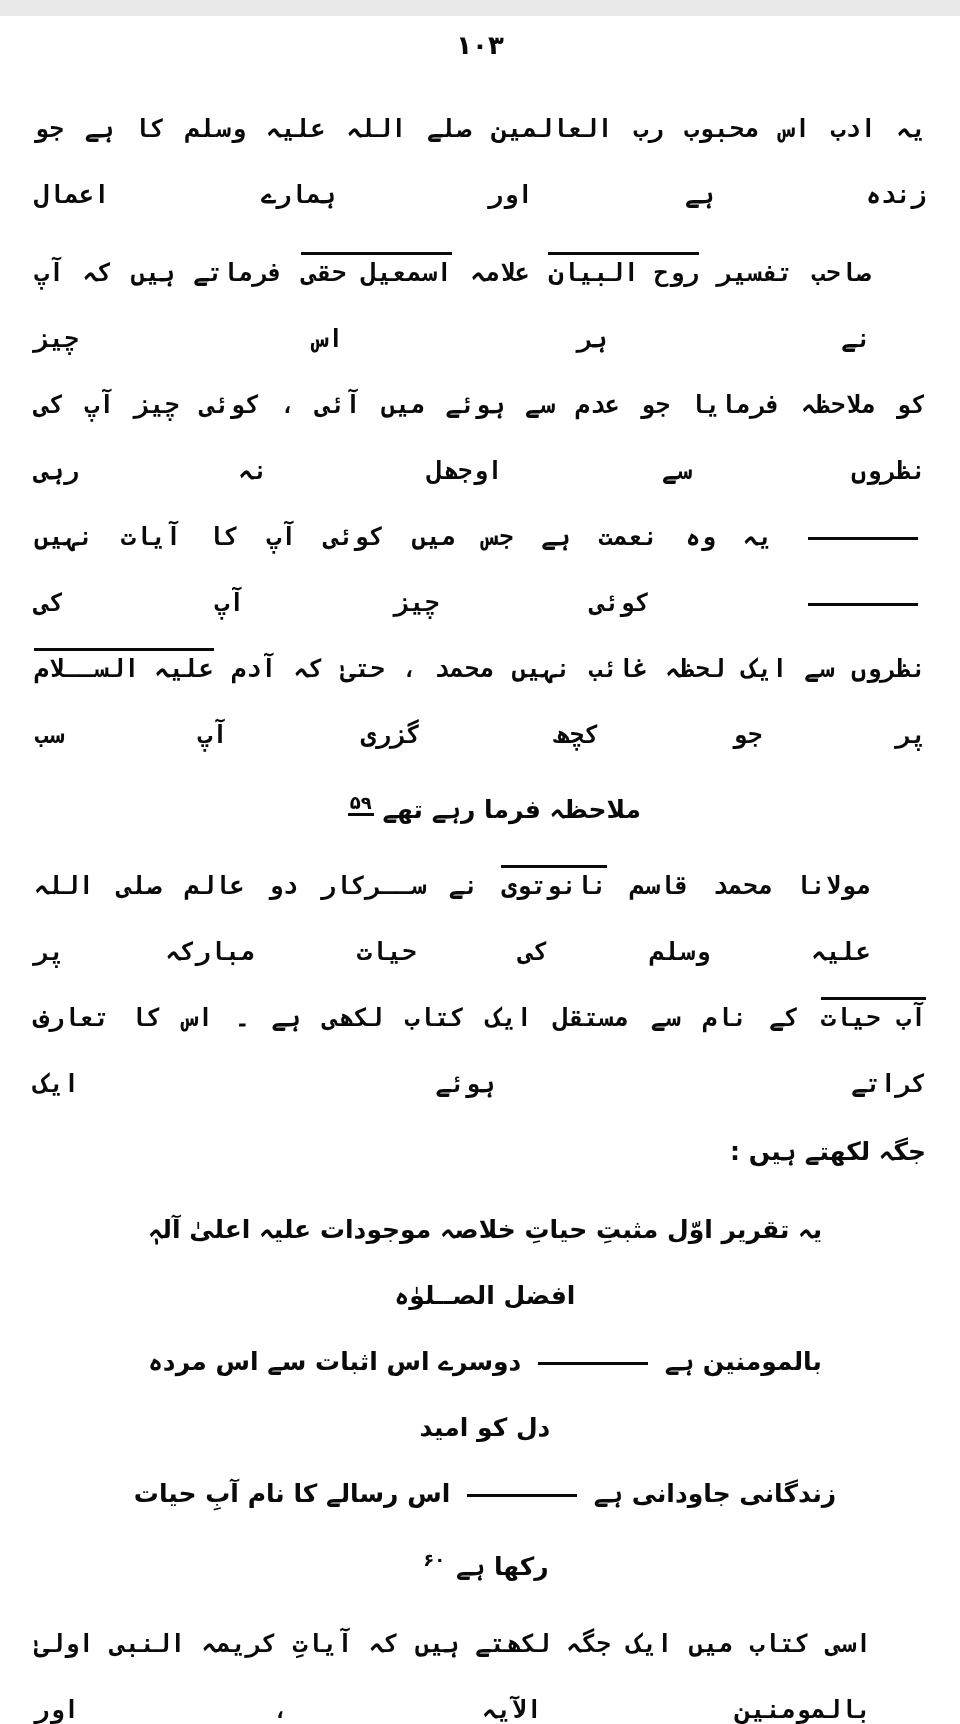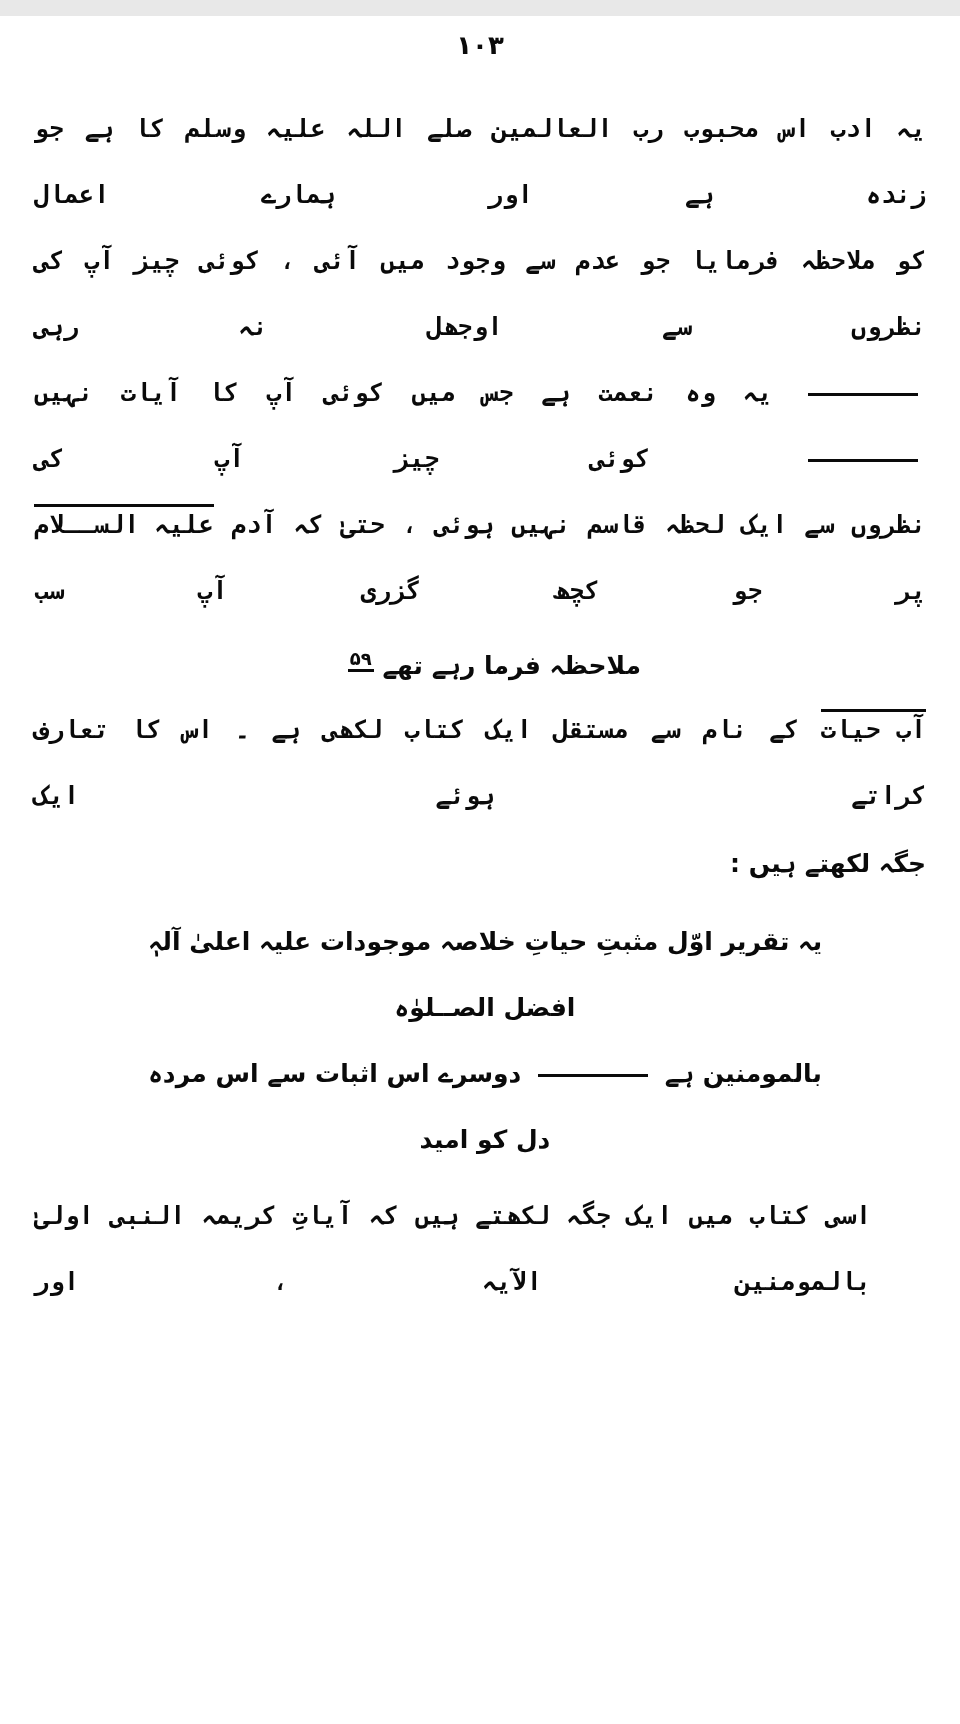--- a/index.html
+++ b/index.html
@@ -38,23 +38,26 @@
     vertical-align:middle;margin:0 8px;
   }
 </style>
 </head>
 <body>
 
 <div class="page">
   <div class="pagenum">۱۰۳</div>
   <div class="body">
       <div class="l full"><span>یہ ادب اس محبوب رب العالمین صلے اللہ علیہ وسلم کا ہے جو زندہ ہے اور ہمارے اعمال</span></div>
-      <div class="l full"><span>کو ملاحظہ فرمایا جو عدم سے وجود میں آئی ، کوئی چیز آپ کی نظروں سے اوجھل نہ رہی</span></div>
+      <div class="l full ind gap"><span>صاحب تفسیر </span><span class="ol">روح البیان</span><span> علامہ </span><span class="ol">اسمعیل حقی</span><span> فرماتے ہیں کہ آپ نے ہر اس چیز</span></div>
+      <div class="l full"><span>کو ملاحظہ فرمایا جو عدم سے ہوئے میں آئی ، کوئی چیز آپ کی نظروں سے اوجھل نہ رہی</span></div>
       <div class="l full"><span class="dash"></span><span> یہ وہ نعمت ہے جس میں کوئی آپ کا آیات نہیں </span><span class="dash"></span><span> کوئی چیز آپ کی</span></div>
-      <div class="l full"><span>نظروں سے ایک لحظہ قاسم نہیں ہوئی ، حتیٰ کہ آدم </span><span class="ol">علیہ الســلام</span><span> پر جو کچھ گزری آپ سب</span></div>
+      <div class="l full"><span>نظروں سے ایک لحظہ غائب نہیں محمد ، حتیٰ کہ آدم </span><span class="ol">علیہ الســلام</span><span> پر جو کچھ گزری آپ سب</span></div>
       <div class="l deep"><span>ملاحظہ فرما رہے تھے </span><span class="fnref u">۵۹</span></div>
+      <div class="l full ind gap"><span>مولانا محمد قاسم </span><span class="ol">نانوتوی</span><span> نے ســرکار دو عالم صلی اللہ علیہ وسلم کی حیات مبارکہ پر</span></div>
       <div class="l full"><span class="ol">آب حیات</span><span> کے نام سے مستقل ایک کتاب لکھی ہے ۔ اس کا تعارف کراتے ہوئے ایک</span></div>
       <div class="l start"><span>جگہ لکھتے ہیں :</span></div>
       <div class="l q gap"><span>یہ تقریر اوّل مثبتِ حیاتِ خلاصہ موجودات علیہ اعلیٰ آلہٖ افضل الصــلوٰہ</span></div>
       <div class="l q"><span>بالمومنین ہے </span><span class="dash"></span><span> دوسرے اس اثبات سے اس مردہ دل کو امید</span></div>
+      <div class="l q"><span>زندگانی جاودانی ہے </span><span class="dash"></span><span> اس رسالے کا نام آبِ حیات رکھا ہے </span><span class="fnref">۶۰</span></div>
       <div class="l full ind gap"><span>اسی کتاب میں ایک جگہ لکھتے ہیں کہ آیاتِ کریمہ النبی اولیٰ بالمومنین الآیہ ، اور</span></div>
     </div>
 </div>
 
 </body></html>

